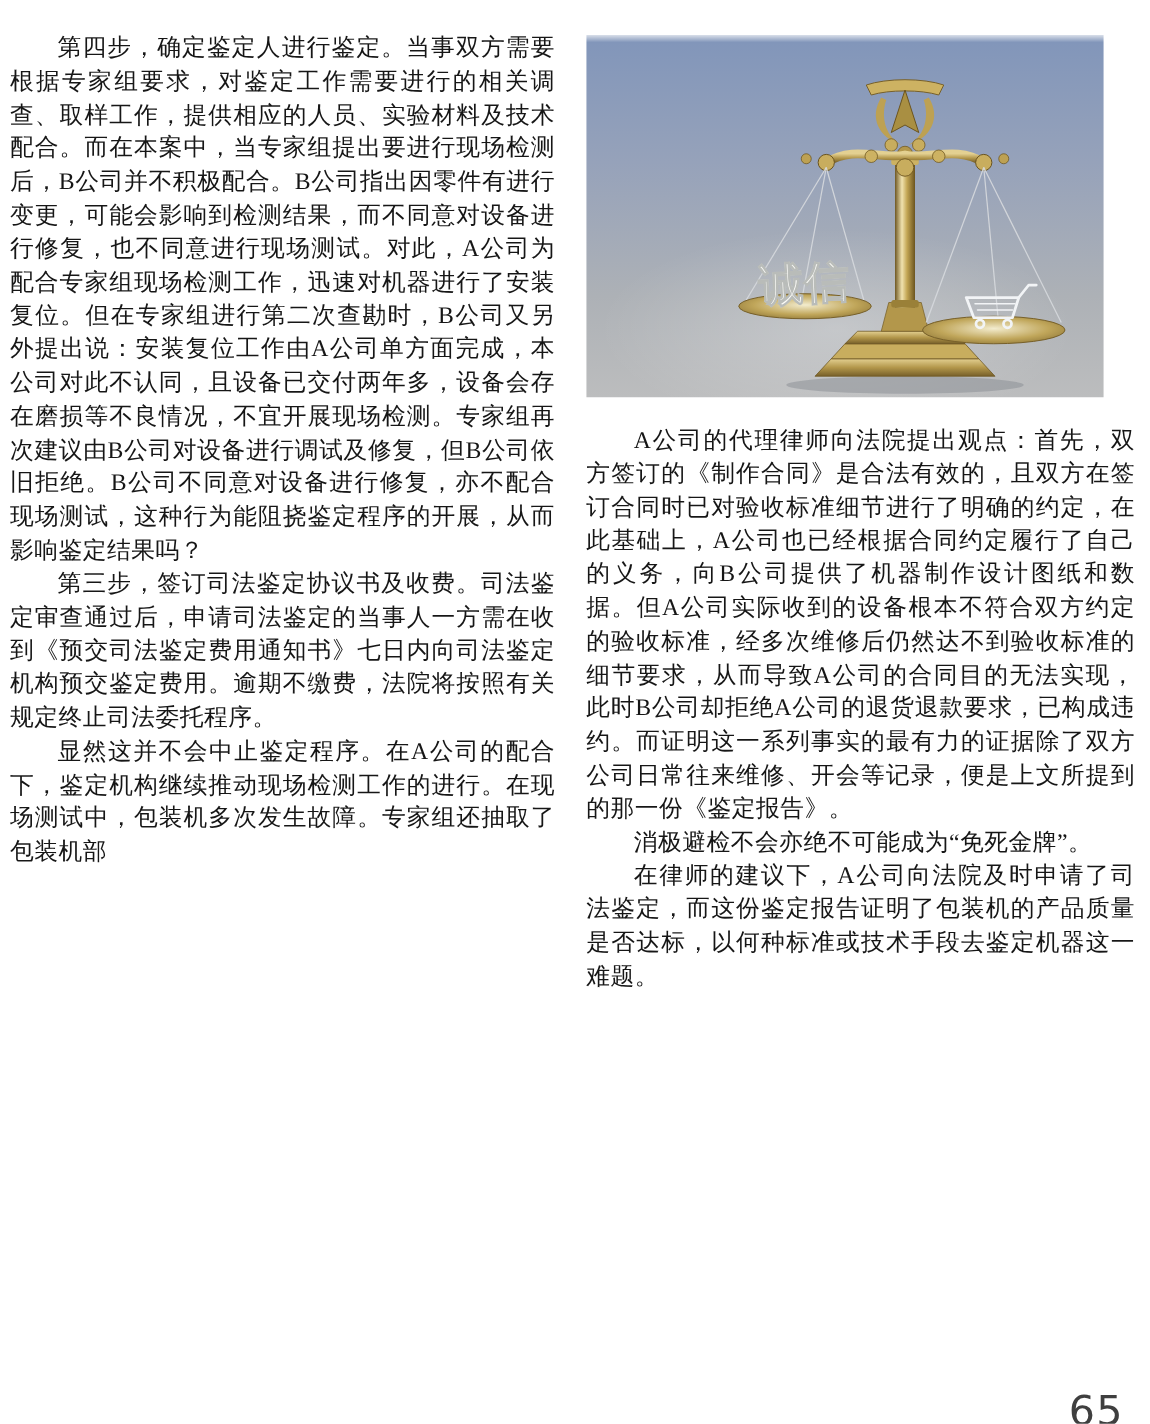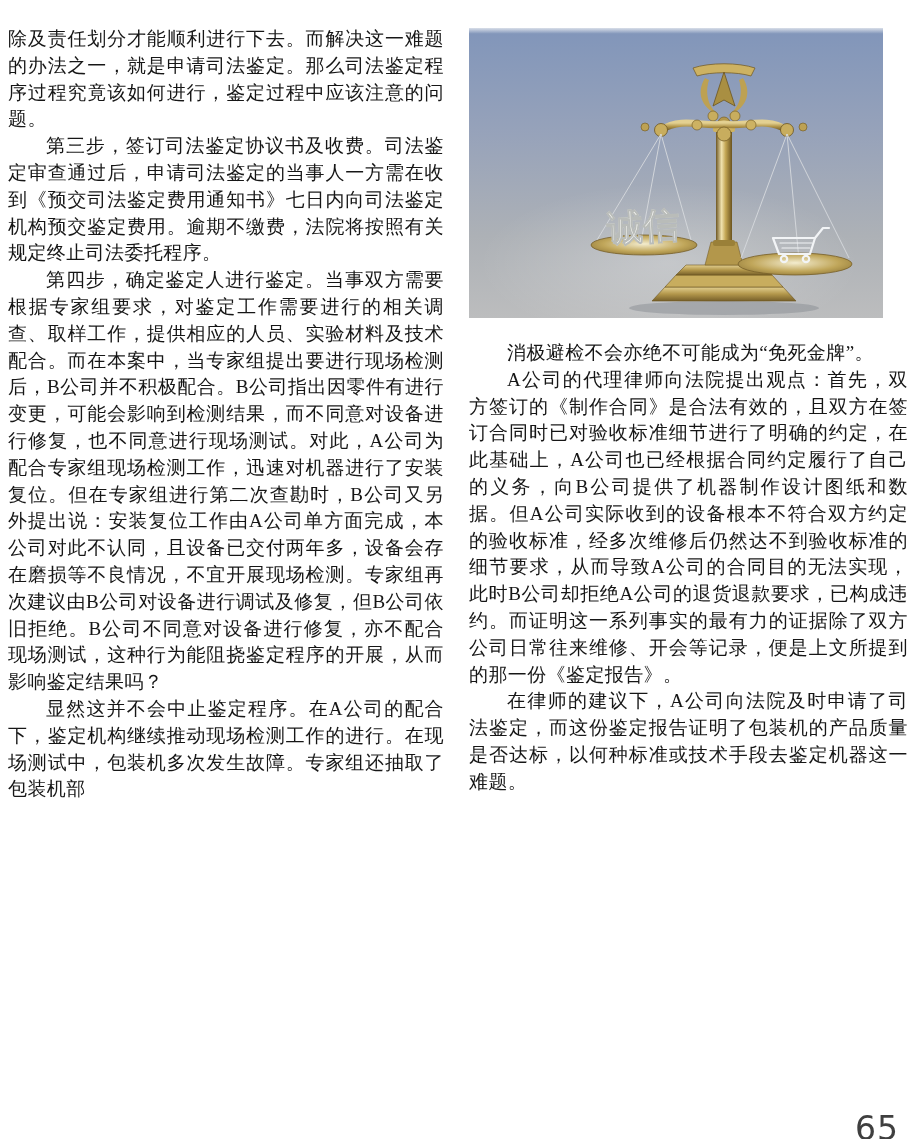--- a/index.html
+++ b/index.html
@@ -36,23 +36,22 @@
     font-size:33px;
     font-weight:400;
     letter-spacing:1px;
     color:#3f3f3f;
   }
 </style>
 </head>
 <body>
 
 <div id="left-col" class="col">
-  <p class="cont">除及责任划分才能顺利进行下去。而解决这一难题的办法之一，就是申请司法鉴定。那么司法鉴定程序过程究竟该如何进行，鉴定过程中应该注意的问题。</p>
+  <p>第四步，确定鉴定人进行鉴定。当事双方需要根据专家组要求，对鉴定工作需要进行的相关调查、取样工作，提供相应的人员、实验材料及技术配合。而在本案中，当专家组提出要进行现场检测后，B公司并不积极配合。B公司指出因零件有进行变更，可能会影响到检测结果，而不同意对设备进行修复，也不同意进行现场测试。对此，A公司为配合专家组现场检测工作，迅速对机器进行了安装复位。但在专家组进行第二次查勘时，B公司又另外提出说：安装复位工作由A公司单方面完成，本公司对此不认同，且设备已交付两年多，设备会存在磨损等不良情况，不宜开展现场检测。专家组再次建议由B公司对设备进行调试及修复，但B公司依旧拒绝。B公司不同意对设备进行修复，亦不配合现场测试，这种行为能阻挠鉴定程序的开展，从而影响鉴定结果吗？</p>
   <p>第三步，签订司法鉴定协议书及收费。司法鉴定审查通过后，申请司法鉴定的当事人一方需在收到《预交司法鉴定费用通知书》七日内向司法鉴定机构预交鉴定费用。逾期不缴费，法院将按照有关规定终止司法委托程序。</p>
-  <p>第四步，确定鉴定人进行鉴定。当事双方需要根据专家组要求，对鉴定工作需要进行的相关调查、取样工作，提供相应的人员、实验材料及技术配合。而在本案中，当专家组提出要进行现场检测后，B公司并不积极配合。B公司指出因零件有进行变更，可能会影响到检测结果，而不同意对设备进行修复，也不同意进行现场测试。对此，A公司为配合专家组现场检测工作，迅速对机器进行了安装复位。但在专家组进行第二次查勘时，B公司又另外提出说：安装复位工作由A公司单方面完成，本公司对此不认同，且设备已交付两年多，设备会存在磨损等不良情况，不宜开展现场检测。专家组再次建议由B公司对设备进行调试及修复，但B公司依旧拒绝。B公司不同意对设备进行修复，亦不配合现场测试，这种行为能阻挠鉴定程序的开展，从而影响鉴定结果吗？</p>
   <p>显然这并不会中止鉴定程序。在A公司的配合下，鉴定机构继续推动现场检测工作的进行。在现场测试中，包装机多次发生故障。专家组还抽取了包装机部</p>
 </div>
 
 <div id="right-col" class="col">
 
   <div class="photo">
     <svg width="414" height="290" viewBox="0 0 414 290">
       <defs>
         <linearGradient id="bgGrad" x1="0" y1="0" x2="0" y2="1">
           <stop offset="0" stop-color="#d9dfe9"></stop>
@@ -145,19 +144,19 @@
           <path d="M346 210 L354 200 L360 200"></path>
           <line x1="311" y1="215" x2="343" y2="215" stroke-width="1.2"></line>
           <line x1="313" y1="220" x2="341" y2="220" stroke-width="1.2"></line>
           <circle cx="315" cy="231" r="3.2"></circle>
           <circle cx="337" cy="231" r="3.2"></circle>
         </g>
       </g>
     </svg>
   </div>
 
+  <p>A公司的代理律师向法院提出观点：首先，双方签订的《制作合同》是合法有效的，且双方在签订合同时已对验收标准细节进行了明确的约定，在此基础上，A公司也已经根据合同约定履行了自己的义务，向B公司提供了机器制作设计图纸和数据。但A公司实际收到的设备根本不符合双方约定的验收标准，经多次维修后仍然达不到验收标准的细节要求，从而导致A公司的合同目的无法实现，此时B公司却拒绝A公司的退货退款要求，已构成违约。而证明这一系列事实的最有力的证据除了双方公司日常往来维修、开会等记录，便是上文所提到的那一份《鉴定报告》。</p>
   <p>消极避检不会亦绝不可能成为“免死金牌”。</p>
-  <p>A公司的代理律师向法院提出观点：首先，双方签订的《制作合同》是合法有效的，且双方在签订合同时已对验收标准细节进行了明确的约定，在此基础上，A公司也已经根据合同约定履行了自己的义务，向B公司提供了机器制作设计图纸和数据。但A公司实际收到的设备根本不符合双方约定的验收标准，经多次维修后仍然达不到验收标准的细节要求，从而导致A公司的合同目的无法实现，此时B公司却拒绝A公司的退货退款要求，已构成违约。而证明这一系列事实的最有力的证据除了双方公司日常往来维修、开会等记录，便是上文所提到的那一份《鉴定报告》。</p>
   <p>在律师的建议下，A公司向法院及时申请了司法鉴定，而这份鉴定报告证明了包装机的产品质量是否达标，以何种标准或技术手段去鉴定机器这一难题。</p>
 
 </div>
 
 <div id="page-num">65</div>
 
 </body></html>

